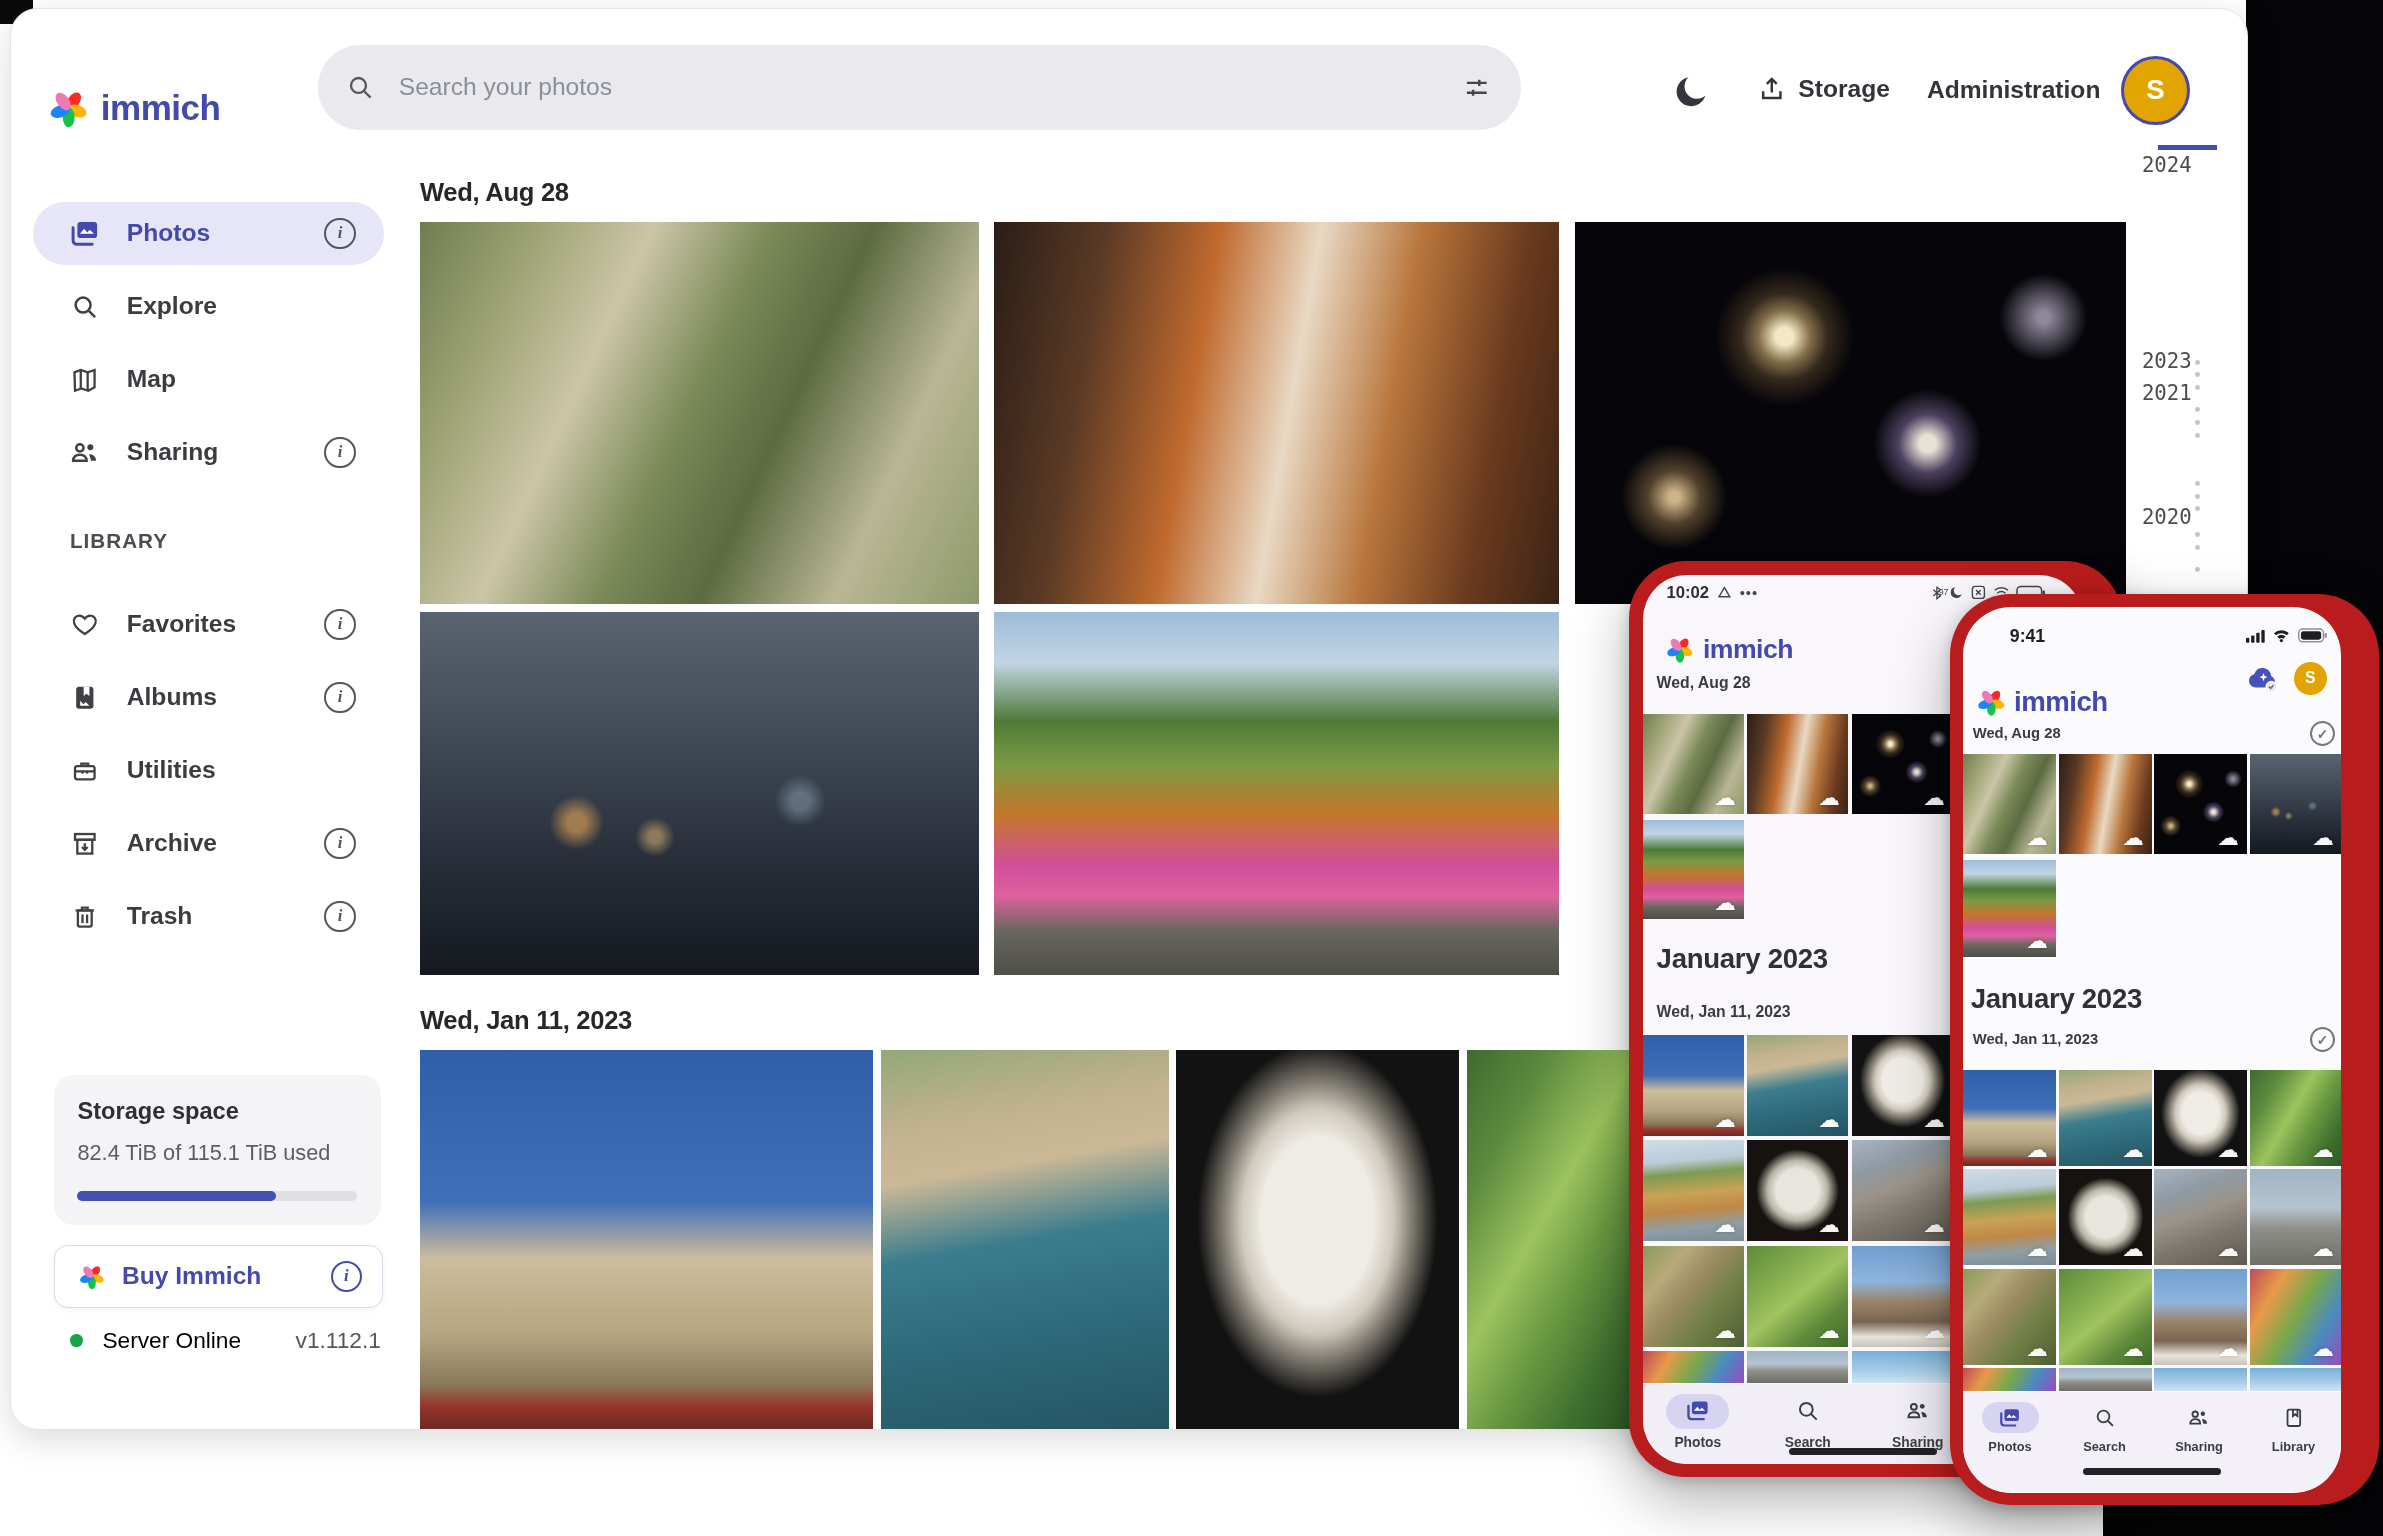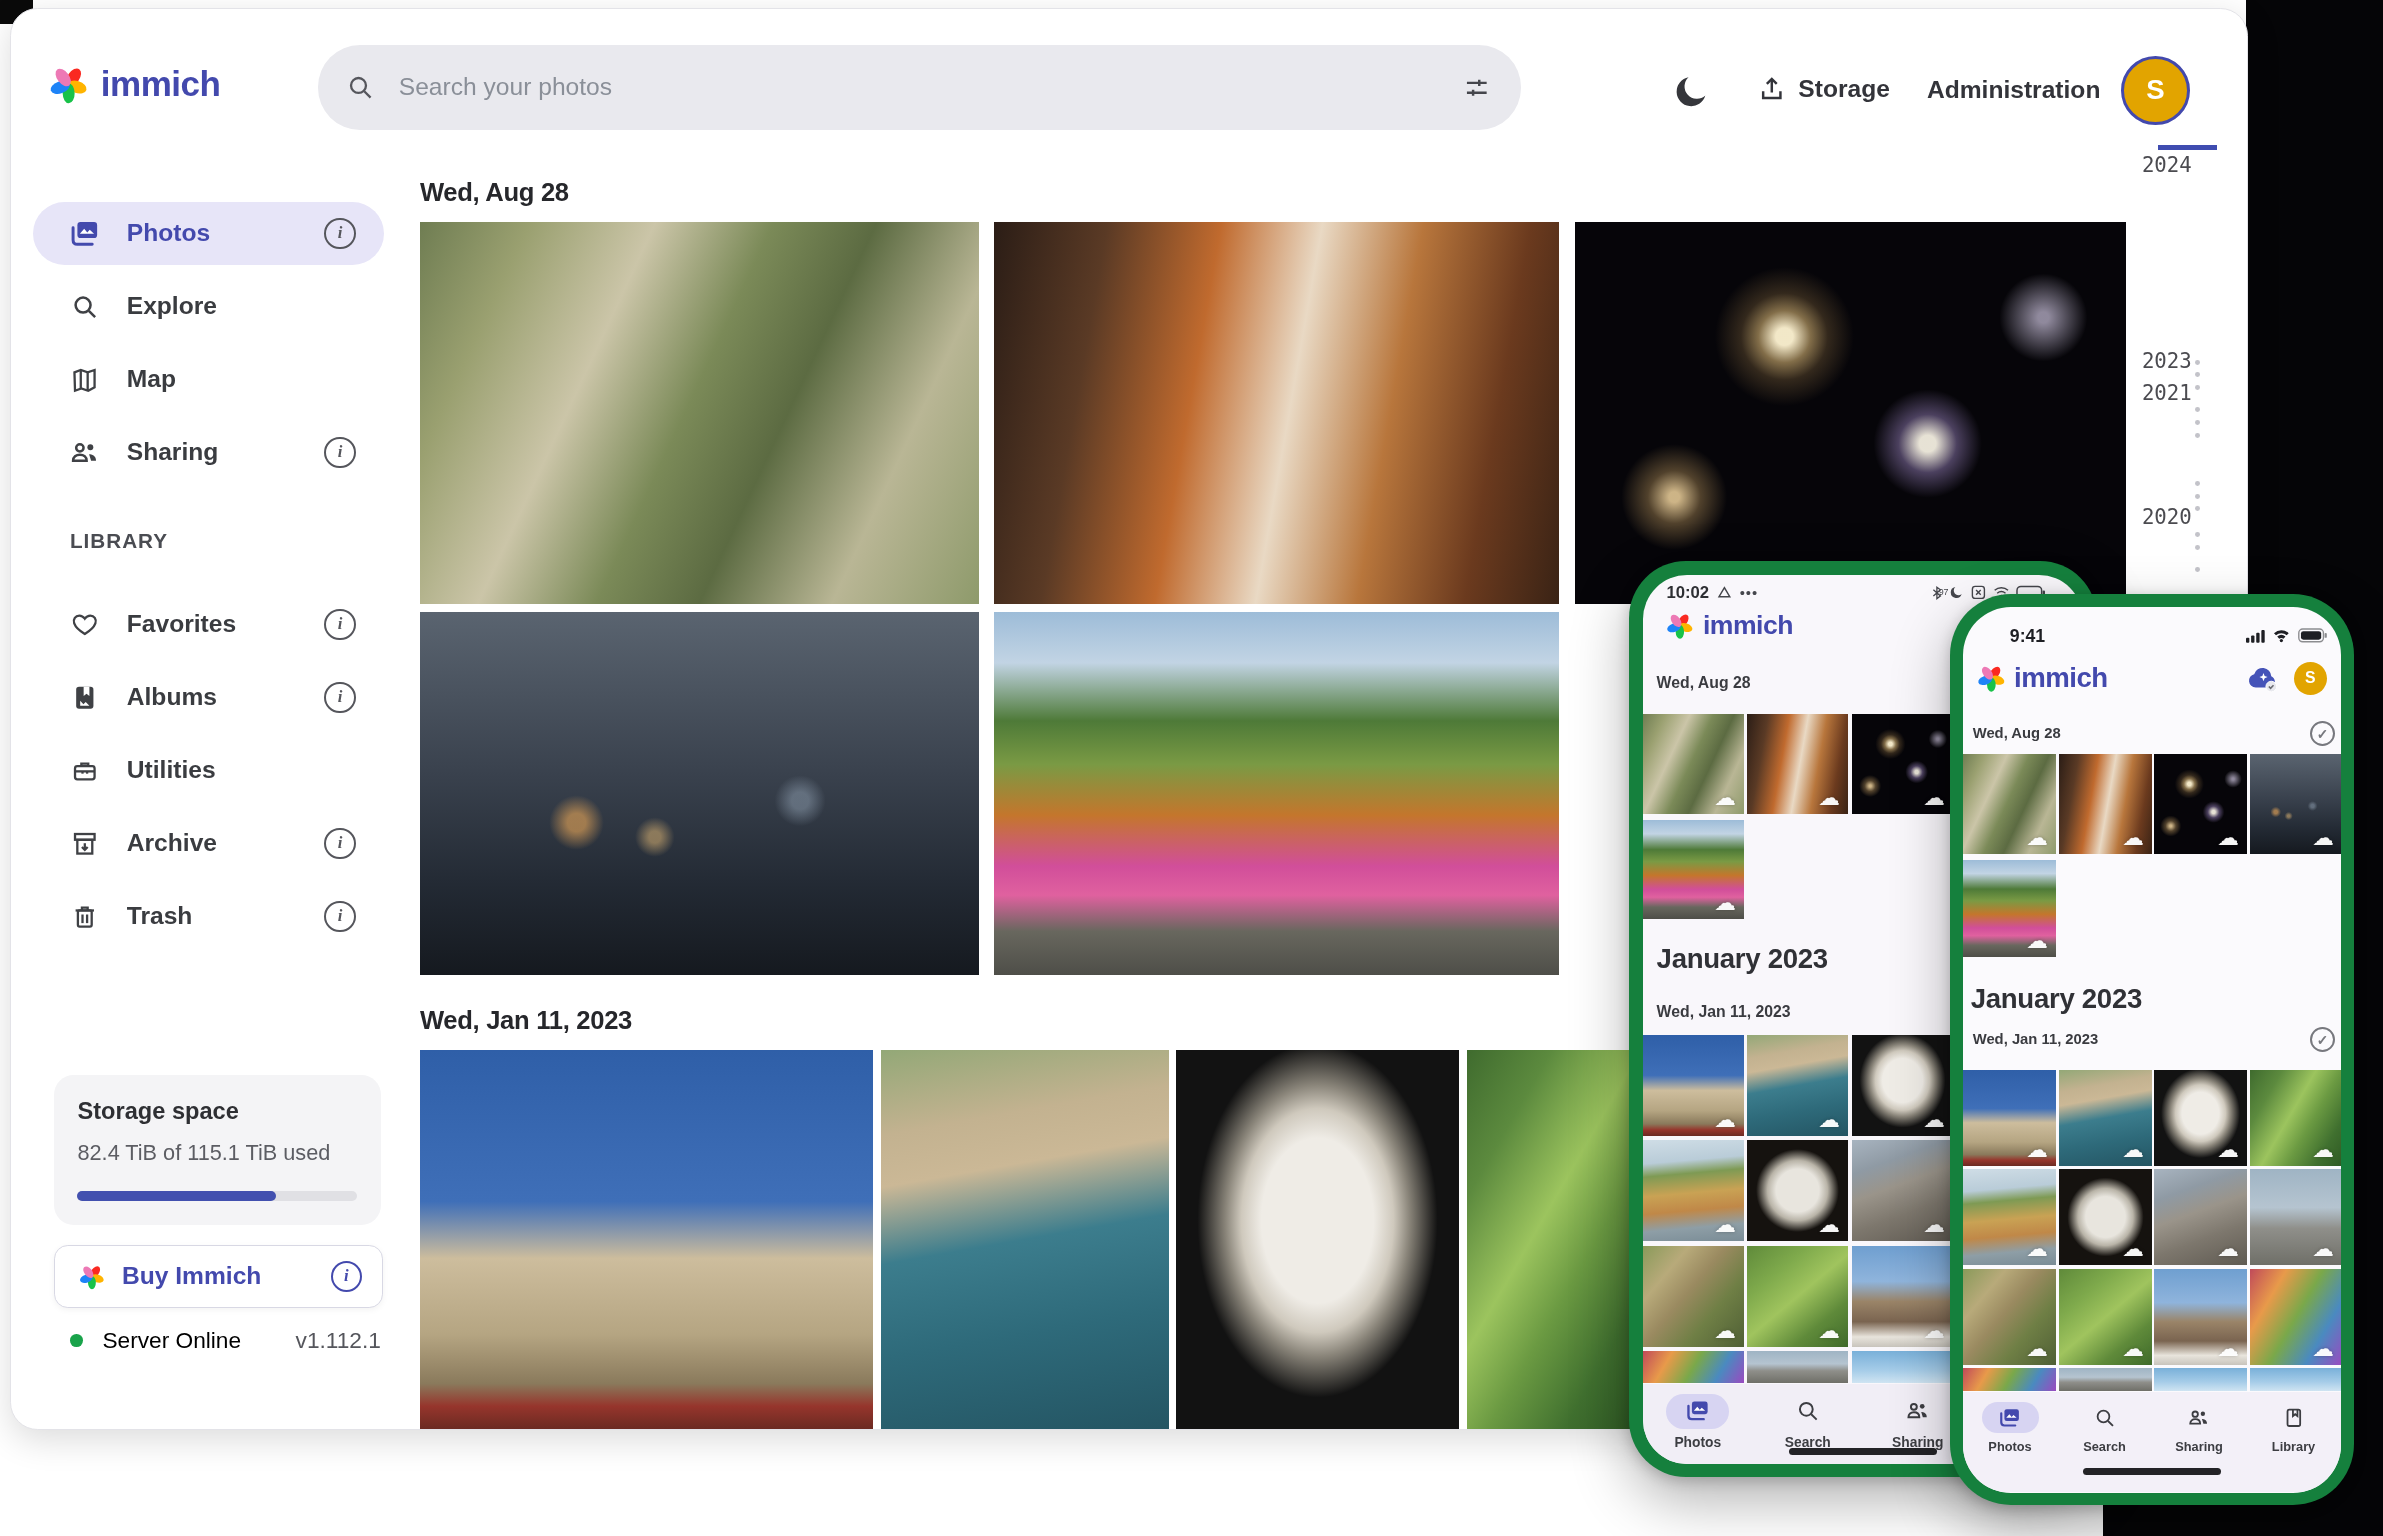--- a/index.html
+++ b/index.html
@@ -4,21 +4,21 @@
 <style>
   html,body{margin:0;padding:0;background:#fff;font-family:"Liberation Sans",sans-serif;}
   .canvas{position:relative;width:2384px;height:1537px;background:#fff;overflow:hidden;}
   .abs{position:absolute;}
   
   .bg-notch{left:0;top:0;width:33px;height:23.6px;background:#0a0a0a;}
   .bg-strip-r{left:2246px;top:0;width:138px;height:1537px;background:#050507;}
   .bg-strip-b{left:2103px;top:1489px;width:281px;height:47px;background:#050507;}
   
   .window{left:9.9px;top:7.9px;width:2236px;height:1420px;background:#fff;border:1px solid #e3e3e8;border-radius:27.6px;box-shadow:0 9.9px 34px rgba(0,0,0,.14);overflow:hidden;z-index:1;}
-  .logo-row{display:flex;align-items:center;gap:9.9px;}
+  .logo-row{display:flex;align-items:center;gap:9.9px;margin-top:24px;}
   .logo-text{color:#4349ad;font-weight:700;letter-spacing:-0.5px;}
   .searchbar{left:307px;top:36px;width:1203px;height:85px;background:#e9e9ee;border-radius:42px;display:flex;align-items:center;padding:0 29.6px;box-sizing:border-box;}
   .searchbar input{flex:1;border:none;background:transparent;outline:none;font-size:24.6px;color:#444;margin-left:21.7px;font-family:"Liberation Sans",sans-serif;}
   .searchbar input::placeholder{color:#8a8f98;}
   .hbtn{display:flex;align-items:center;gap:11.8px;font-size:24.6px;color:#33343a;font-weight:600;}
   .avatar{border-radius:50%;background:#e2a400;border:3px solid #4349ad;color:#fff;font-weight:700;display:flex;align-items:center;justify-content:center;}
   
   .sitem{left:21.7px;width:351px;height:63px;display:flex;align-items:center;border-radius:31.5px;}
   .sitem .sicon{width:29.6px;height:29.6px;margin-left:37px;flex:0 0 29.6px;display:flex;align-items:center;justify-content:center;}
   .sitem .slabel{margin-left:27.6px;font-size:24.6px;color:#3a3c40;font-weight:600;flex:1;}
@@ -49,21 +49,21 @@
   .ph-lizard2{background:linear-gradient(140deg,#5f8a3a 0%,#7faa4c 28%,#a0c45e 50%,#5f8a3a 75%,#3f6a2a 100%);}
   .ph-church{background:linear-gradient(180deg,#6f9fd0 0%,#8fb4dc 35%,#9a8468 55%,#7a6450 75%,#e8e4dc 90%,#c8c4bc 100%);}
   .ph-colorful{background:linear-gradient(120deg,#c04a5a 0%,#e89a4a 25%,#7aa84a 50%,#4a8ac0 75%,#9a4ac0 100%);}
   .ph-sky{background:linear-gradient(180deg,#79b0d9 0%,#a5cce8 60%,#cfe4f2 100%);}
   .ph-statue{background:linear-gradient(180deg,#9fb4c4 0%,#b5c4d0 40%,#8f8f8a 62%,#6f6f68 100%);}
   .cl::after{content:"\2601";position:absolute;right:7.9px;bottom:3.9px;color:rgba(255,255,255,.96);font-size:21.7px;font-family:"DejaVu Sans",sans-serif;text-shadow:0 0 3.9px rgba(0,0,0,.25);}
   
   .yr{font-family:"DejaVu Sans Mono",monospace;font-size:20.7px;color:#4b4b50;}
   .dot{width:4.9px;height:4.9px;border-radius:50%;background:#c3c3c9;left:2184px;}
   
-  .phone{border-radius:57px;background:#15803d;box-shadow:0 23.6px 59px rgba(0,0,0,.30),0 3.9px 13.8px rgba(0,0,0,.18);}
+  .phone{border-radius:57px;background:#b91c1c;box-shadow:0 23.6px 59px rgba(0,0,0,.30),0 3.9px 13.8px rgba(0,0,0,.18);padding-left:25px;}
   .screen{position:absolute;left:13.8px;top:13.8px;border-radius:44px;background:#f9f7fb;overflow:hidden;}
   .pdate{font-size:15.8px;font-weight:700;color:#3a3b40;}
   .pmonth{font-size:27.6px;font-weight:700;color:#303136;letter-spacing:-0.3px;}
   .pnav{position:absolute;left:0;width:100%;background:#f1eef6;display:flex;}
   .pnav .nitem{flex:1;display:flex;flex-direction:column;align-items:center;padding-top:9.9px;gap:5.9px;}
   .nlab{font-size:13.8px;color:#3c3d42;font-weight:600;}
   .npill{width:63px;height:35px;border-radius:17.7px;display:flex;align-items:center;justify-content:center;}
   .npill.on{background:#d7d4f2;}
   .checkc{border:2px solid #77787e;border-radius:50%;color:#77787e;display:flex;align-items:center;justify-content:center;font-size:13.8px;font-weight:700;}
   .homebar{position:absolute;height:6.9px;border-radius:3.9px;background:#232327;}

